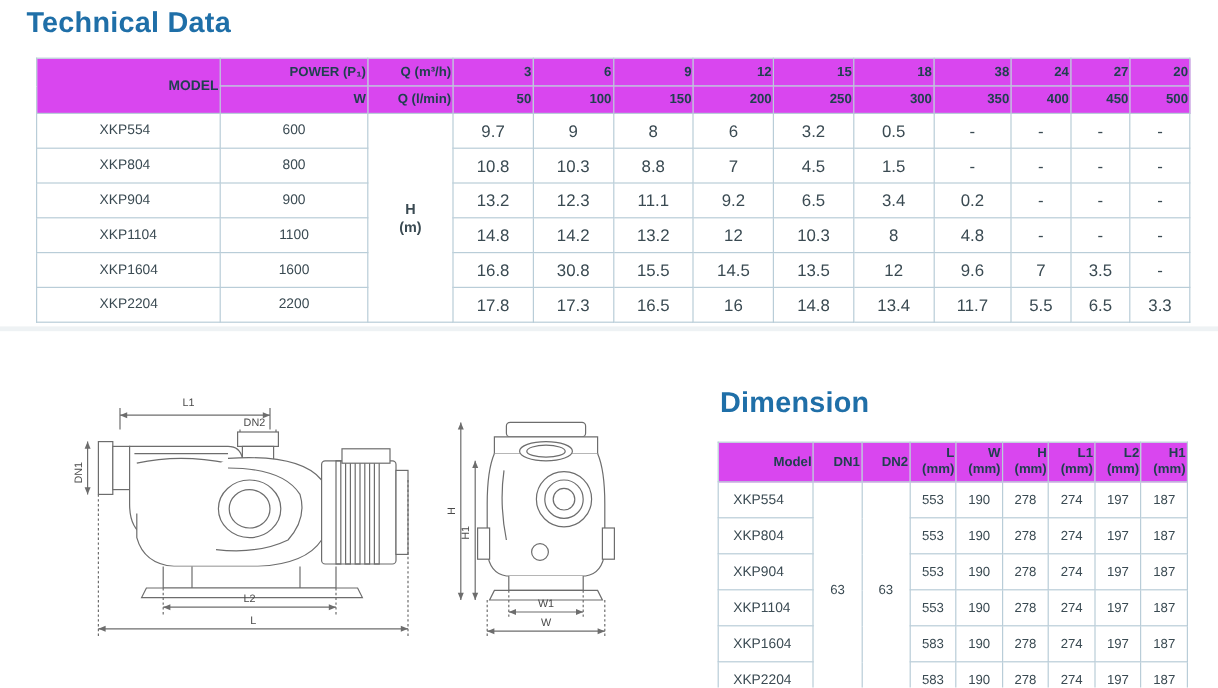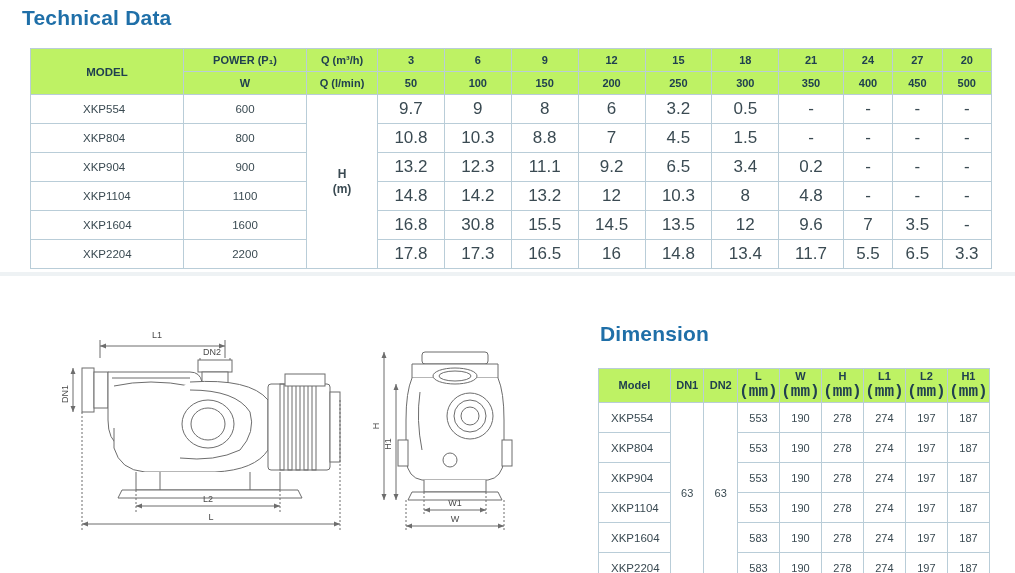--- a/index.html
+++ b/index.html
@@ -12,21 +12,21 @@
     background: #ffffff;
     font-family: "Liberation Sans", sans-serif;
     color: #333333;
     position: relative;
     overflow: hidden;
   }
 
   
   .section-title {
     color: #1f6fa8;
-    font-size: 21px;
+    font-size: 24px;
     font-weight: bold;
     letter-spacing: 0.2px;
   }
 
   #tech-title {
     position: absolute;
     left: 22px;
     top: 6px;
   }
 
@@ -48,25 +48,26 @@
     width: 100%;
     font-size: 11px;
   }
   table.grid th, table.grid td {
     border: 1px solid #b9cdd8;
     text-align: center;
     vertical-align: middle;
     color: #3a4a52;
   }
   table.grid thead th {
-    background: #bef264;
+    background: #d946ef;
     color: #20404f;
     font-weight: bold;
     height: 20px;
     font-size: 11px;
+    text-align: right;
   }
   #tech-table thead th.model-cell {
     width: 150px;
     font-size: 11.5px;
   }
   #tech-table thead th.power-cell { width: 120px; }
   #tech-table thead th.q-cell { width: 68px; margin-left: 24px; }
   #tech-table tbody td { height: 26px; }
   #tech-table tbody td.model {
     text-align: left;
@@ -74,21 +75,21 @@
     font-size: 11.5px;
     color: #3a4a52;
   }
   #tech-table tbody td.power { font-size: 11.5px; text-align: center; }
   #tech-table tbody td.hcell {
     font-weight: bold;
     font-size: 12px;
     color: #3a4a52;
     line-height: 1.25;
   }
-  #tech-table tbody td.val { font-size: 17px; }
+  #tech-table tbody td.val { font-size: 14px; }
 
   
   #divider {
     position: absolute;
     left: 0px;
     top: 272px;
     width: 1015px;
     height: 4px;
     background: #eef2f4;
   }
@@ -99,21 +100,21 @@
     left: 598px;
     top: 368px;
     width: 392px;
   }
   #dim-table { font-size: 11px; }
   #dim-table thead th {
     height: 30px;
     line-height: 1.15;
     font-size: 11px;
   }
-  #dim-table thead th .u { font-weight: bold; font-size: 16px; display: block; font-family: Liberation Mono, monospace; }
+  #dim-table thead th .u { font-weight: bold; font-size: 11px; display: block; }
   #dim-table tbody td { height: 27px; font-size: 11px; }
   #dim-table tbody td.model {
     text-align: left;
     padding-left: 12px;
     font-size: 11.5px;
   }
   #dim-table col.c-model { width: 88px; }
   #dim-table col.c-dn { width: 48px; }
   #dim-table col.c-d { width: 43px; }
 
@@ -138,21 +139,21 @@
       <tr>
         <th class="model-cell" rowspan="2">MODEL</th>
         <th class="power-cell">POWER (P₁)</th>
         <th class="q-cell">Q (m³/h)</th>
         <th>3</th>
         <th>6</th>
         <th>9</th>
         <th>12</th>
         <th>15</th>
         <th>18</th>
-        <th>21</th>
+        <th>38</th>
         <th>24</th>
         <th>27</th>
         <th>20</th>
       </tr>
       <tr>
         <th>W</th>
         <th>Q (l/min)</th>
         <th>50</th>
         <th>100</th>
         <th>150</th>

